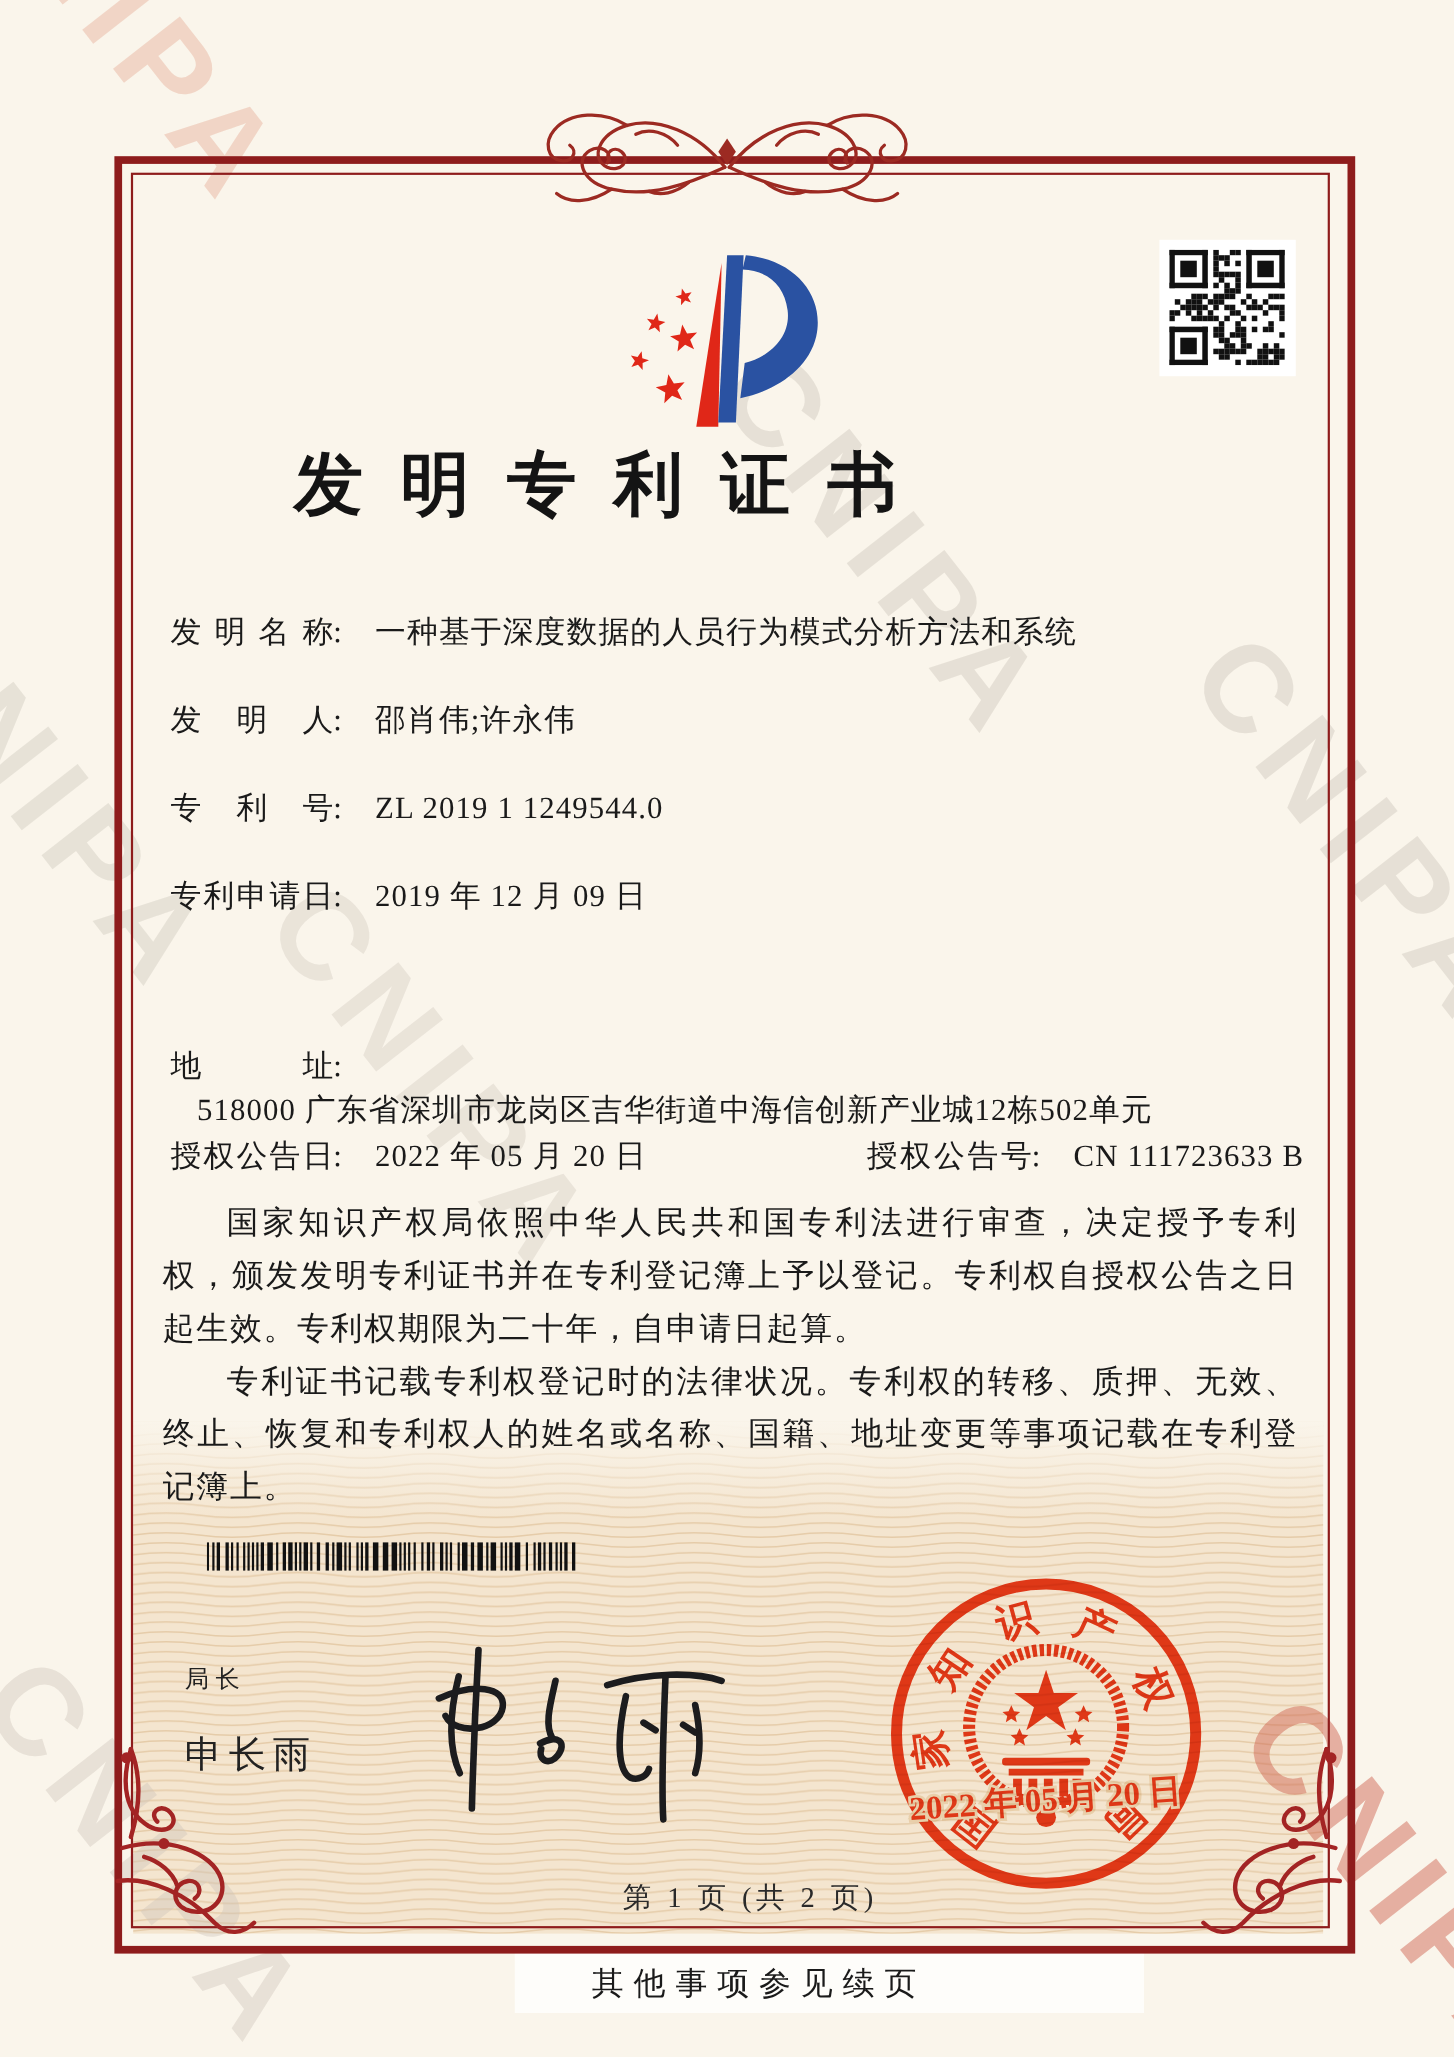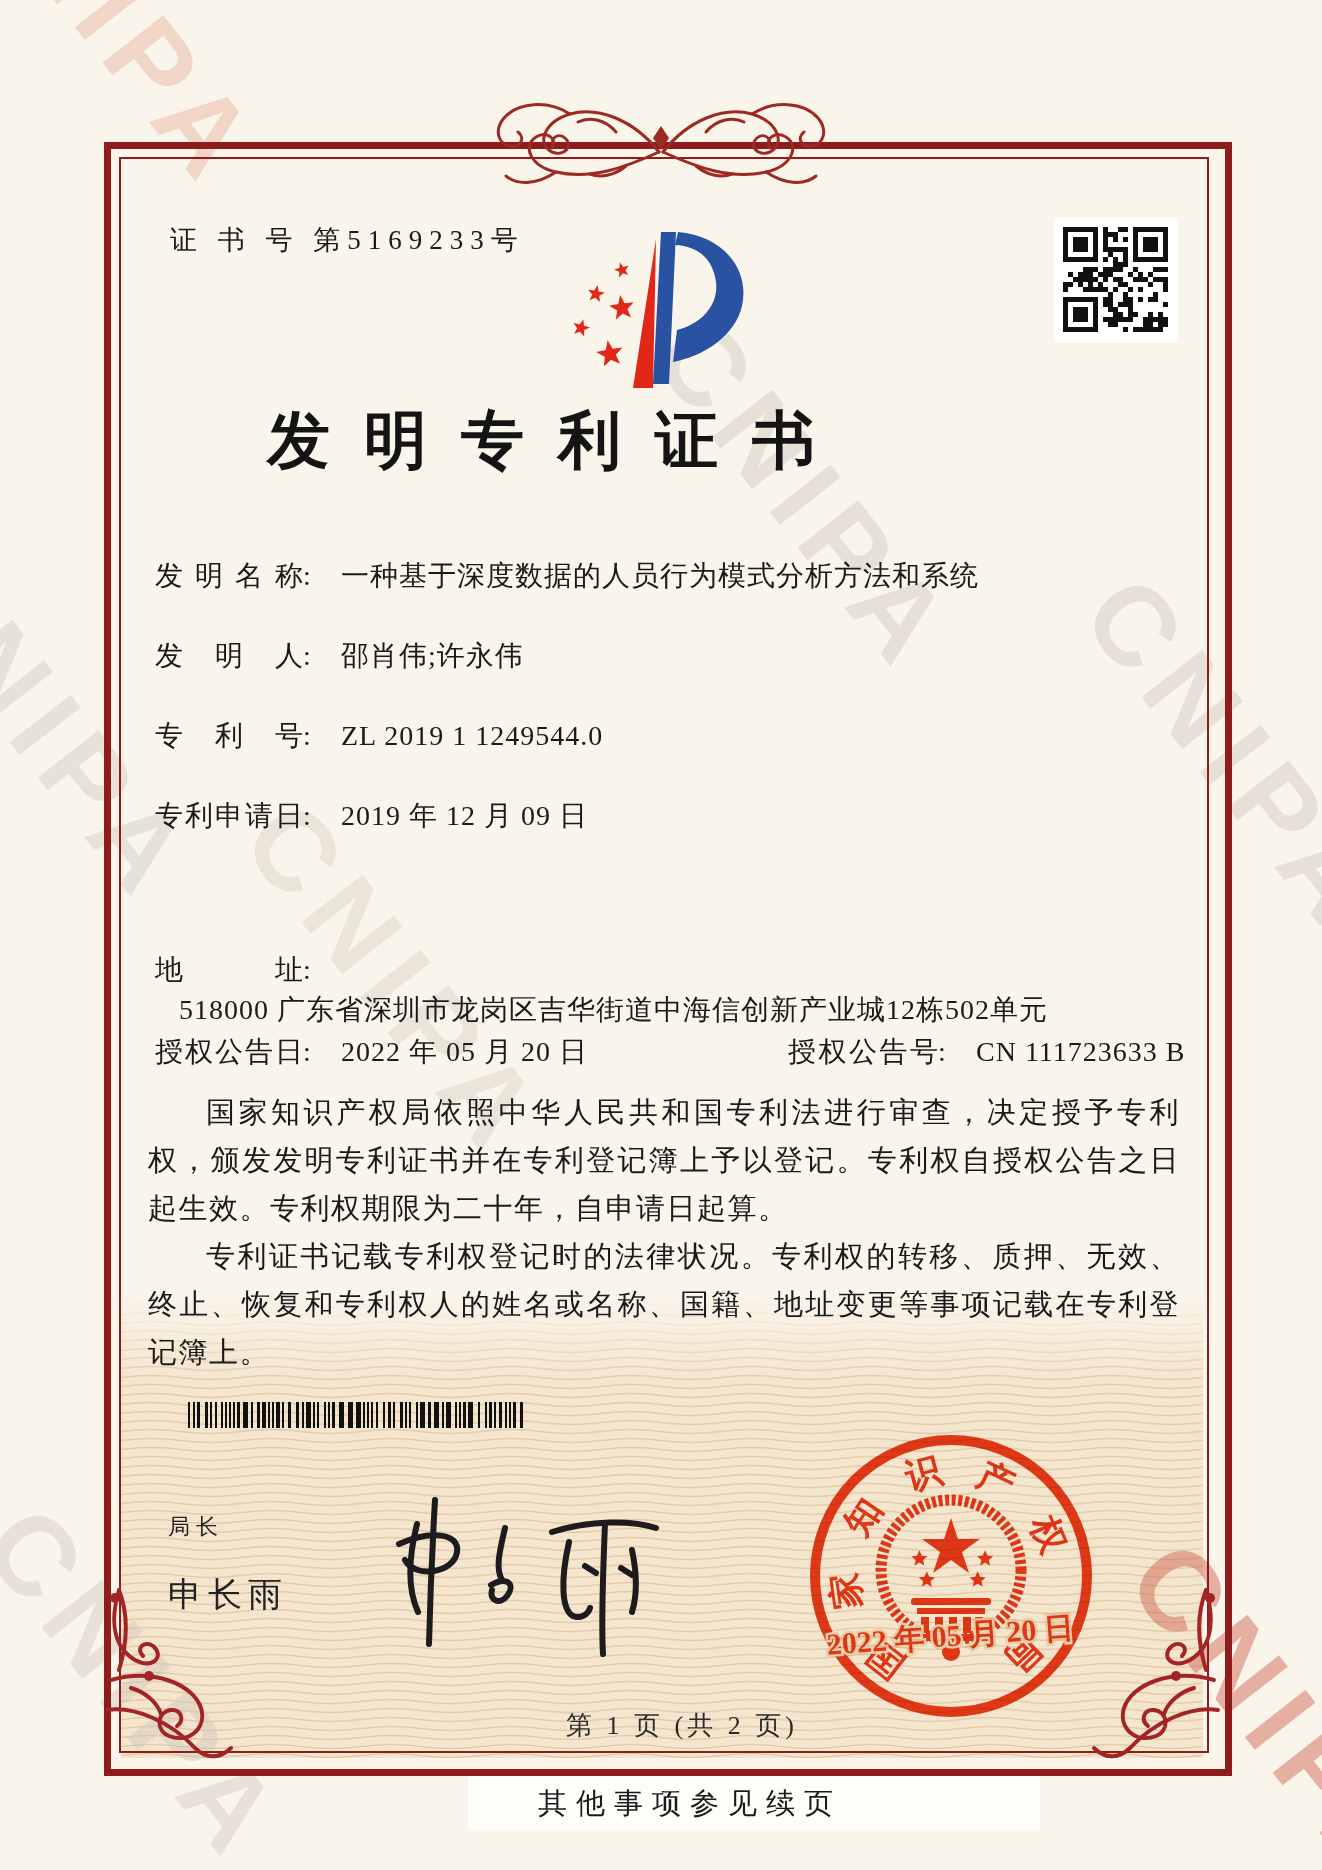--- a/index.html
+++ b/index.html
@@ -131,21 +131,20 @@
       <path d="M18,2 C8,36 14,60 34,72 C52,82 64,68 52,58 C44,52 34,60 42,68"></path>
       <path d="M18,2 C28,28 26,56 18,82"></path>
       <path d="M10,92 C52,80 92,96 100,120 C106,140 88,156 68,148 C54,142 56,124 70,122 C80,121 84,132 76,138"></path>
       <path d="M6,122 C34,118 70,134 94,160 C106,172 120,170 130,160"></path>
       <path d="M30,100 C44,104 56,114 60,126"></path>
     </g>
     <circle cx="14" cy="10" r="5" fill="#a32424"></circle>
     <circle cx="48" cy="88" r="5" fill="#a32424"></circle>
   </svg>
 
-  <div class="cert-no">证 书 号 第5169233号</div>
 
   <svg class="logo" width="210" height="212" viewBox="0 0 210 212">
     <g id="logo-stars" fill="#e02718">
         <path d="M67.9,80.3 L71.2,84.9 L76.7,83.6 L73.4,88.2 L76.2,93.0 L70.9,91.2 L67.1,95.5 L67.2,89.8 L62.0,87.6 L67.4,85.9 Z"></path>
         <path d="M45.6,103.1 L46.7,109.4 L52.9,110.7 L47.3,113.8 L47.9,120.1 L43.3,115.7 L37.5,118.3 L40.3,112.5 L36.1,107.8 L42.3,108.6 Z"></path>
         <path d="M68.2,113.1 L72.6,121.2 L81.7,120.3 L75.4,126.9 L79.0,135.4 L70.8,131.4 L63.9,137.5 L65.1,128.4 L57.2,123.7 L66.2,122.1 Z"></path>
         <path d="M31.3,137.3 L31.9,143.6 L38.0,145.5 L32.2,148.1 L32.2,154.4 L28.0,149.7 L22.0,151.7 L25.2,146.2 L21.5,141.1 L27.6,142.5 Z"></path>
         <path d="M55.6,158.2 L60.6,166.7 L70.4,165.4 L63.8,172.8 L68.1,181.7 L59.0,177.8 L51.9,184.6 L52.8,174.8 L44.1,170.1 L53.8,167.9 Z"></path>
       </g>
     <path d="M104,57 L81,206 L101,206 Z" fill="#e02718"></path>

